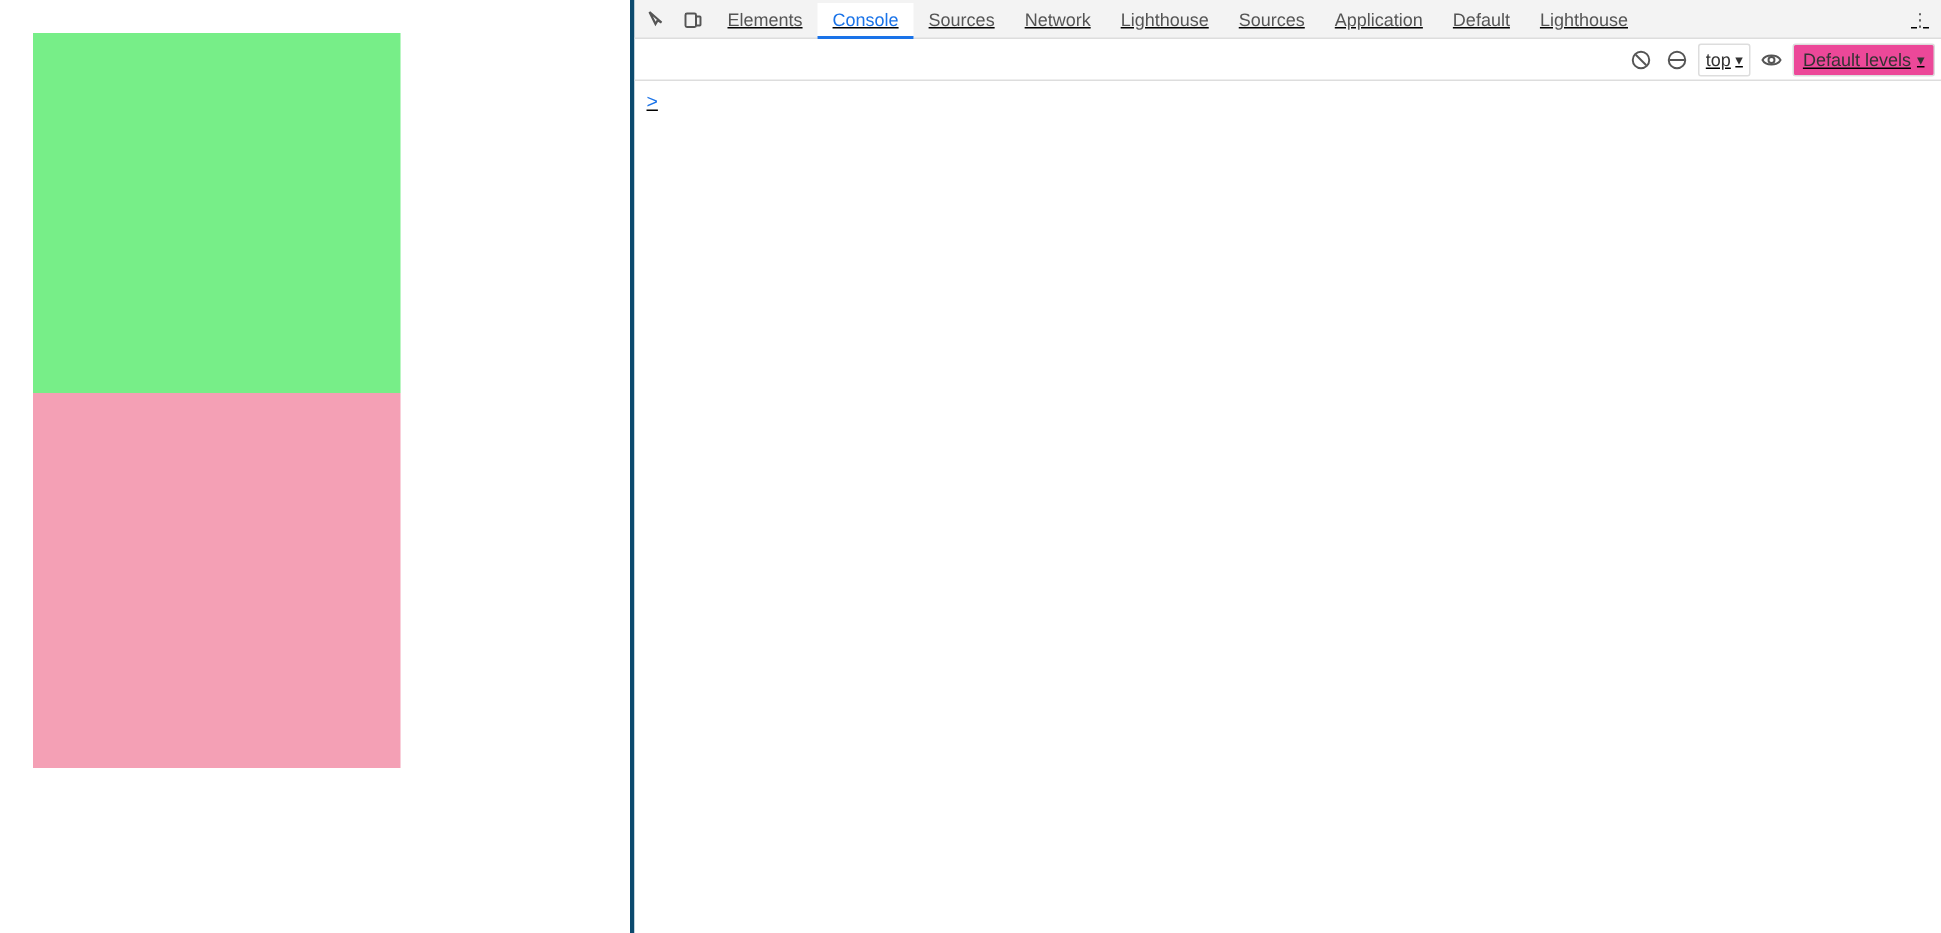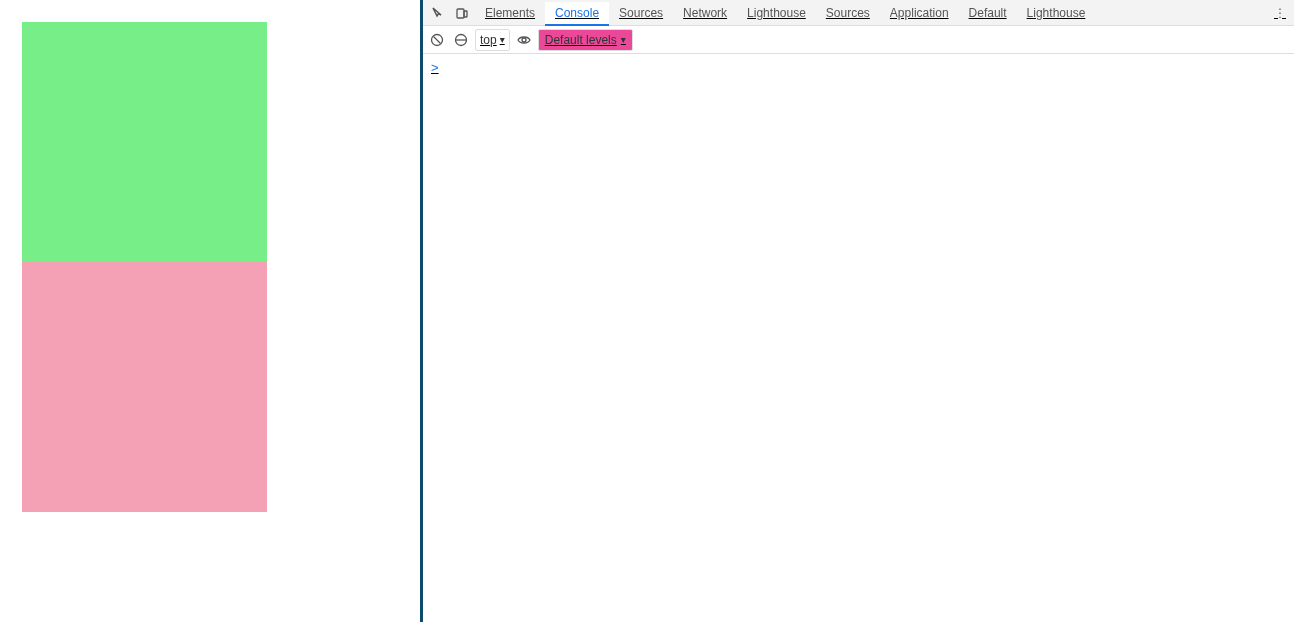--- a/index.html
+++ b/index.html
@@ -113,20 +113,21 @@
 
     
     .console-toolbar {
       display: flex;
       align-items: center;
       height: 28px;
       border-bottom: 1px solid #ddd;
       padding: 0 4px;
       gap: 4px;
       background: #fff;
+      justify-content: flex-end;
     }
 
     .console-icon-btn {
       width: 20px;
       height: 20px;
       display: flex;
       align-items: center;
       justify-content: center;
       cursor: pointer;
       border: none;

